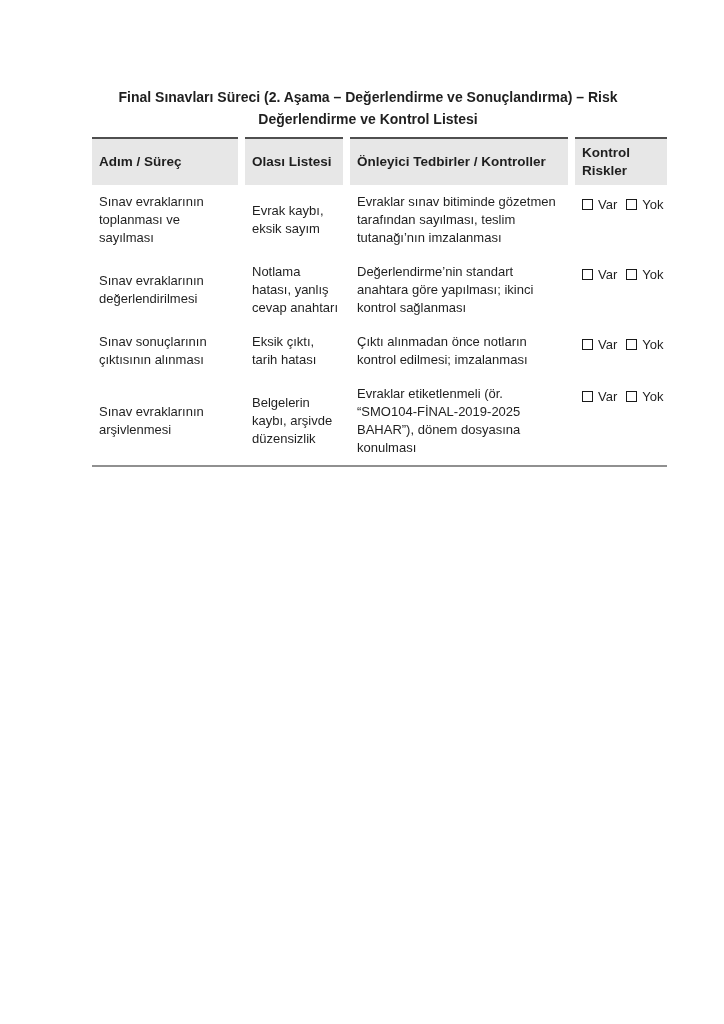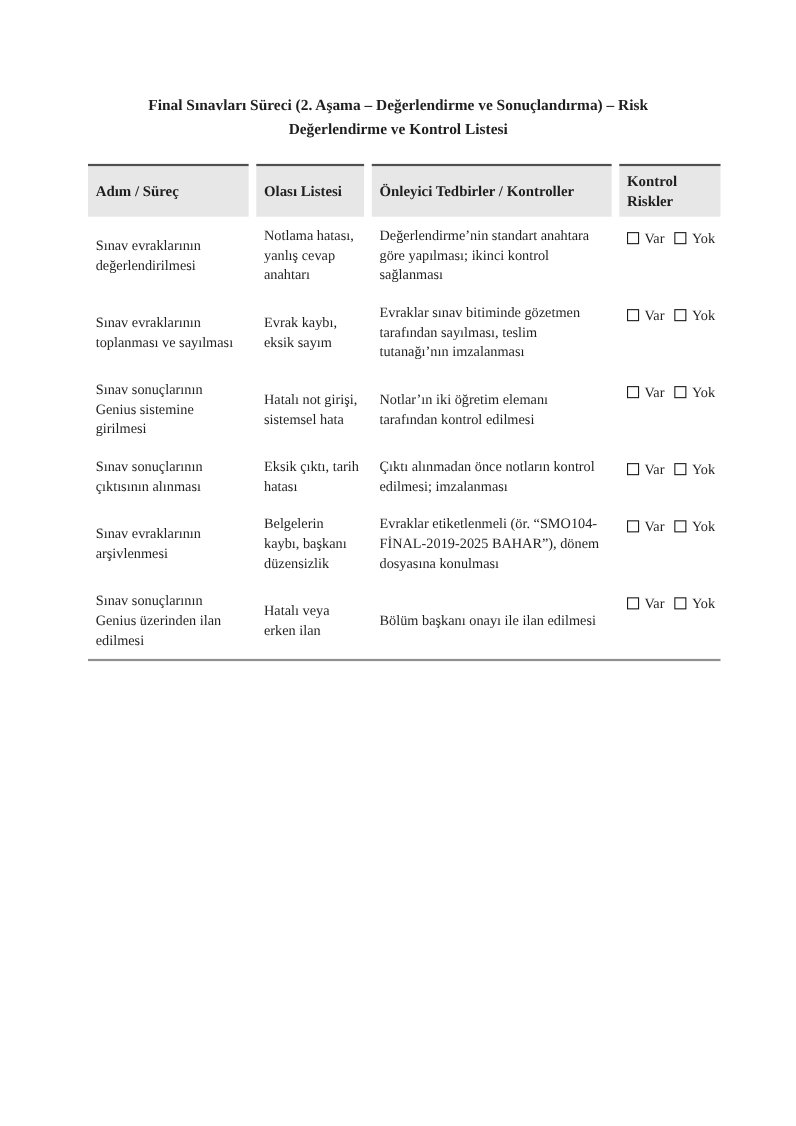--- a/index.html
+++ b/index.html
@@ -8,40 +8,41 @@
     --bottom-border:#909090;
     --text:#1f1f1f;
     --page-bg:#ffffff;
   }
   *{margin:0;padding:0;box-sizing:border-box;}
   html,body{background:#fff;}
   .page{
     position:relative;
     width:724px;height:804px;
     background:var(--page-bg);
-    font-family:Liberation Serif, serif;
+    font-family:Liberation Sans, sans-serif;
     color:var(--text);
     overflow:hidden;
+    padding-left:12px;
   }
   .doc-title{
     padding-top:86px;
     max-width:540px;
     margin:0 auto;
     text-align:center;
     font-size:14px;
     font-weight:bold;
     line-height:22px;
   }
   table.risk-table{
     border-collapse:separate;
     border-spacing:7px 0;
     table-layout:fixed;
     width:589px;
     margin-left:73px;
-    margin-top:19px;
+    margin-top:7px;
     font-size:13px;
     line-height:18px;
   }
   table.risk-table th{
     background:var(--header-bg);
     border-top:2px solid var(--top-border);
     text-align:left;
     font-weight:bold;
     font-size:13.5px;
     vertical-align:middle;
@@ -91,63 +92,47 @@
     <thead>
       <tr>
         <th>Adım / Süreç</th>
         <th>Olası Listesi</th>
         <th>Önleyici Tedbirler / Kontroller</th>
         <th>Kontrol Riskler</th>
       </tr>
     </thead>
     <tbody>
       <tr>
-        <td class="step-cell">Sınav evraklarının değerlendirilmesi</td>
-        <td class="risks-cell">Notlama hatası, yanlış cevap anahtarı</td>
-        <td class="controls-cell">Değerlendirme’nin standart anahtara göre yapılması; ikinci kontrol sağlanması</td>
-        <td class="status-cell">
-          <span class="checkbox"></span><span class="cb-label">Var</span><span class="checkbox"></span><span class="cb-label">Yok</span>
-        </td>
-      </tr>
-      <tr>
         <td class="step-cell">Sınav evraklarının toplanması ve sayılması</td>
         <td class="risks-cell">Evrak kaybı, eksik sayım</td>
         <td class="controls-cell">Evraklar sınav bitiminde gözetmen tarafından sayılması, teslim tutanağı’nın imzalanması</td>
         <td class="status-cell">
           <span class="checkbox"></span><span class="cb-label">Var</span><span class="checkbox"></span><span class="cb-label">Yok</span>
         </td>
       </tr>
       <tr>
-        <td class="step-cell">Sınav sonuçlarının Genius sistemine girilmesi</td>
-        <td class="risks-cell">Hatalı not girişi, sistemsel hata</td>
-        <td class="controls-cell">Notlar’ın iki öğretim elemanı tarafından kontrol edilmesi</td>
+        <td class="step-cell">Sınav evraklarının değerlendirilmesi</td>
+        <td class="risks-cell">Notlama hatası, yanlış cevap anahtarı</td>
+        <td class="controls-cell">Değerlendirme’nin standart anahtara göre yapılması; ikinci kontrol sağlanması</td>
         <td class="status-cell">
           <span class="checkbox"></span><span class="cb-label">Var</span><span class="checkbox"></span><span class="cb-label">Yok</span>
         </td>
       </tr>
       <tr>
         <td class="step-cell">Sınav sonuçlarının çıktısının alınması</td>
         <td class="risks-cell">Eksik çıktı, tarih hatası</td>
         <td class="controls-cell">Çıktı alınmadan önce notların kontrol edilmesi; imzalanması</td>
         <td class="status-cell">
           <span class="checkbox"></span><span class="cb-label">Var</span><span class="checkbox"></span><span class="cb-label">Yok</span>
         </td>
       </tr>
       <tr>
         <td class="step-cell">Sınav evraklarının arşivlenmesi</td>
-        <td class="risks-cell">Belgelerin kaybı, başkanı düzensizlik</td>
+        <td class="risks-cell">Belgelerin kaybı, arşivde düzensizlik</td>
         <td class="controls-cell">Evraklar etiketlenmeli (ör. “SMO104-FİNAL-2019-2025 BAHAR”), dönem dosyasına konulması</td>
-        <td class="status-cell">
-          <span class="checkbox"></span><span class="cb-label">Var</span><span class="checkbox"></span><span class="cb-label">Yok</span>
-        </td>
-      </tr>
-      <tr>
-        <td class="step-cell">Sınav sonuçlarının Genius üzerinden ilan edilmesi</td>
-        <td class="risks-cell">Hatalı veya erken ilan</td>
-        <td class="controls-cell">Bölüm başkanı onayı ile ilan edilmesi</td>
         <td class="status-cell">
           <span class="checkbox"></span><span class="cb-label">Var</span><span class="checkbox"></span><span class="cb-label">Yok</span>
         </td>
       </tr>
     </tbody>
   </table>
 
   <div class="bottom-rule"></div>
 
 </div>

